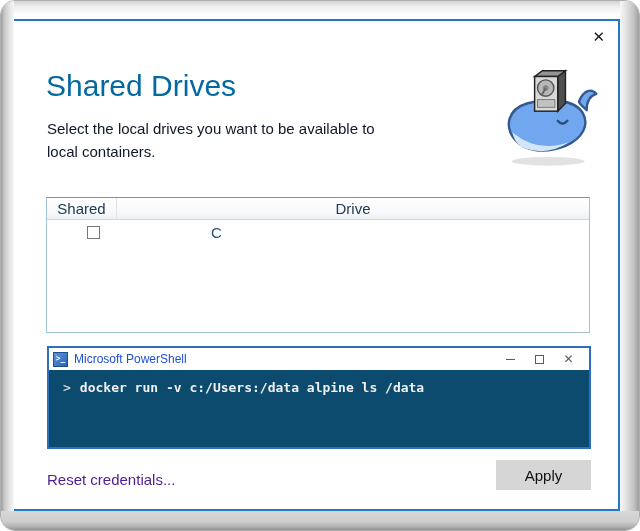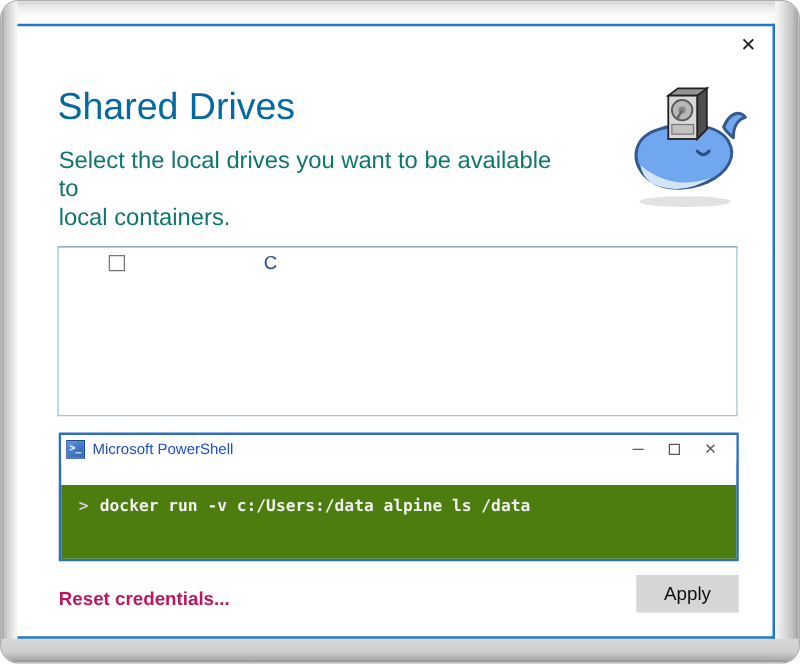--- a/index.html
+++ b/index.html
@@ -34,21 +34,21 @@
     background: none; border: none; cursor: pointer;
     font-size: 15px; color: #1b1b1b; line-height: 1;
     font-family: "Liberation Sans", sans-serif;
   }
   .page-title {
     position: absolute; left: 32px; top: 48px;
     font-size: 30px; font-weight: 300; color: #0369a1; letter-spacing: 0;
   }
   .subtitle {
     position: absolute; left: 33px; top: 96px;
-    font-size: 19px; color: #0f766e; line-height: 23px; width: 400px;
+    font-size: 15px; color: #0f172a; line-height: 23px; width: 400px;
   }
   .whale { position: absolute; left: 484px; top: 40px; width: 106px; height: 110px; }
 
   
   .drives-table {
     position: absolute; left: 32px; top: 176px; width: 544px; height: 136px;
     border: 1px solid #a2c4da; border-top-color: #7196b2;
     background: #ffffff; font-size: 15px;
   }
   .thead { display: flex; height: 22px;
@@ -81,33 +81,33 @@
     display: flex; align-items: center; justify-content: center; line-height: 1;
   }
   .ps-title { font-size: 12px; color: #1d4ed8; margin-left: 6px; flex: 1 1 auto;
     white-space: nowrap; overflow: hidden; }
   .ps-controls { display: flex; flex: 0 0 auto; }
   .ps-btn { width: 29px; height: 18px; display: flex; align-items: center; justify-content: center;
     cursor: pointer; color: #5a5a5a; font-size: 12px; background: none; border: none; }
   .min-glyph { display: block; width: 9px; height: 1px; background: #5a5a5a; }
   .max-glyph { display: block; width: 9px; height: 9px; border: 1px solid #5a5a5a; background: #fff; }
   .ps-console {
-    flex: 1 1 auto; background: #4d7c0f; color: #f0f0f0;
+    flex: 1 1 auto; background: #0c4a6e; color: #f0f0f0;
     font-family: "DejaVu Sans Mono", monospace; font-size: 13px; font-weight: bold;
-    padding: 10px 0 0 14px; white-space: nowrap; overflow: hidden; margin-top: 18px;
+    padding: 10px 0 0 14px; white-space: nowrap; overflow: hidden;
   }
   .prompt { color: #cfcfcf; margin-right: 9px; }
 
   
   .reset-link {
     position: absolute; left: 33px; top: 450px;
-    font-size: 15px; color: #be185d; text-decoration: none; cursor: pointer; font-weight: bold;
+    font-size: 15px; color: #4c1d95; text-decoration: none; cursor: pointer;
   }
   .apply-btn {
-    position: absolute; right: 27px; top: 439px; width: 82px; height: 30px;
+    position: absolute; right: 27px; top: 439px; width: 95px; height: 30px;
     background: #d6d6d6; border: none; cursor: pointer;
     font-size: 15px; color: #101010; font-family: "Liberation Sans", sans-serif;
   }
 </style>
 </head>
 <body>
 
 <div class="frame">
   <div class="edge-top"></div>
   <div class="edge-left"></div>
@@ -131,20 +131,24 @@
       <polygon points="62,14 70,8 70,42 62,50" fill="#4f4f4f" stroke="#222222" stroke-width="1.5"></polygon>
       <polygon points="38,14 46,8 70,8 62,14" fill="#949494" stroke="#222222" stroke-width="1.5"></polygon>
       <rect x="38" y="14" width="24" height="36" fill="#d8d8d8" stroke="#222222" stroke-width="1.5"></rect>
       <circle cx="49.5" cy="26" r="8.5" fill="#b7b7b7" stroke="#555555" stroke-width="1.5"></circle>
       <circle cx="49.5" cy="26" r="3" fill="#878787"></circle>
       <line x1="49.5" y1="26" x2="45" y2="34" stroke="#666666" stroke-width="2"></line>
       <rect x="41" y="38" width="18" height="8" fill="#c2c2c2" stroke="#777777" stroke-width="1"></rect>
     </svg>
 
     <div class="drives-table">
+      <div class="thead">
+        <div class="th th-shared">Shared</div>
+        <div class="th th-drive">Drive</div>
+      </div>
       <div class="trow">
         <div class="td-shared">
           <span class="checkbox"></span>
         </div>
         <div class="td-drive">C</div>
       </div>
     </div>
 
     <div class="ps-window">
       <div class="ps-titlebar">

